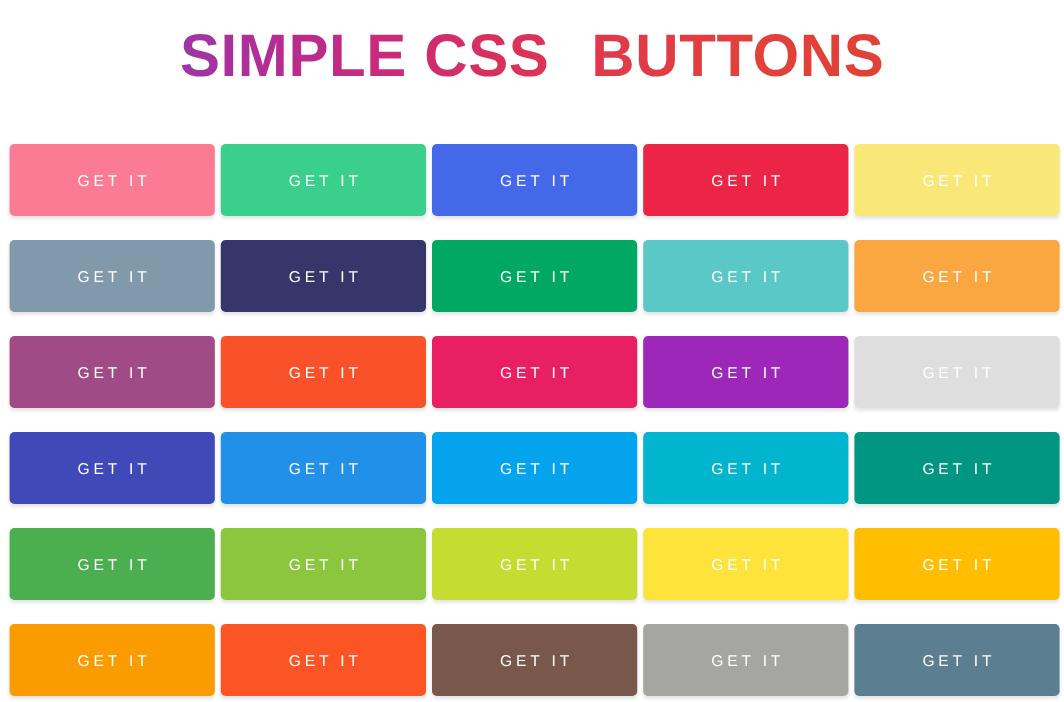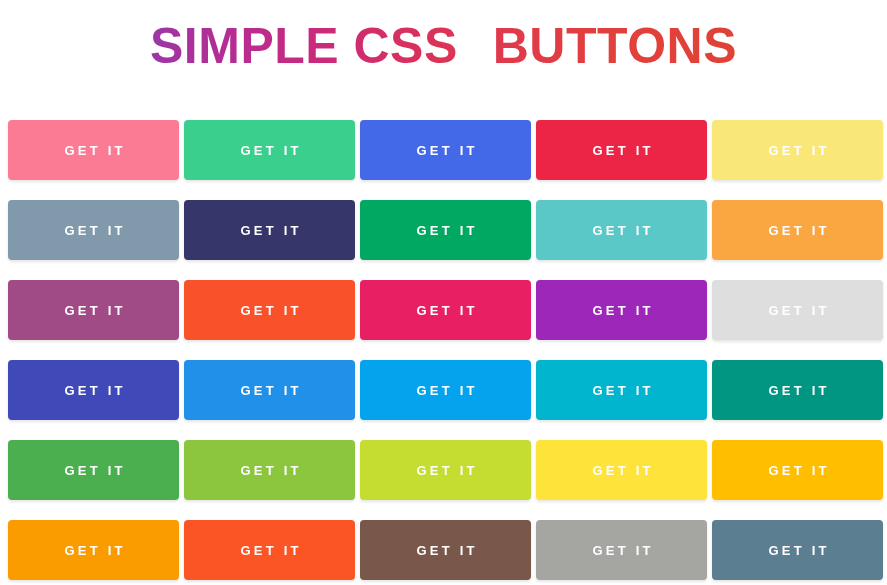--- a/index.html
+++ b/index.html
@@ -82,21 +82,21 @@
     width: 171px;
     height: 60px;
     border: 0;
     outline: 0;
     padding: 0;
     border-radius: 4px;
     cursor: pointer;
     color: #ffffff;
     font-family: "Liberation Sans", sans-serif;
     font-size: 13px;
-    font-weight: bold;
+    font-weight: normal;
     letter-spacing: 3.2px;
     text-transform: uppercase;
     text-indent: 3.2px;
     box-shadow: 0 2px 3px rgba(0,0,0,0.10);
     user-select: none;
     box-sizing: border-box;
   }
 </style>
 </head>
 <body>

